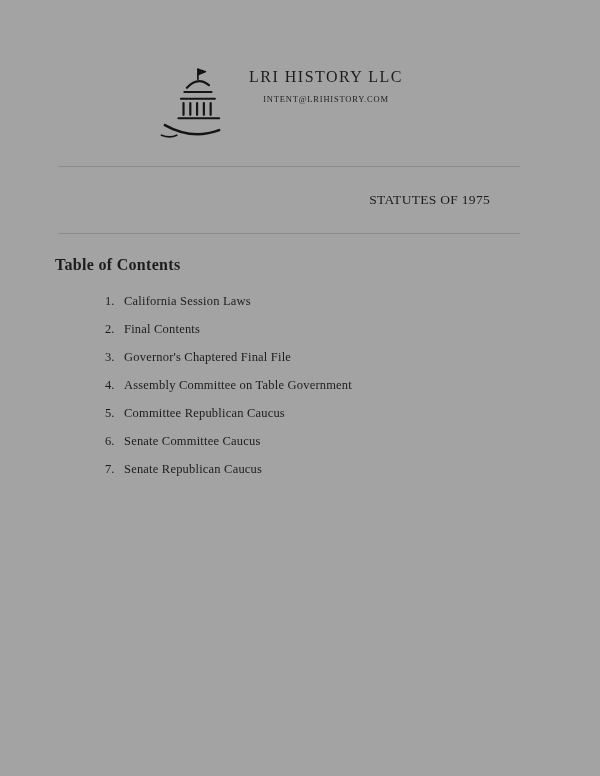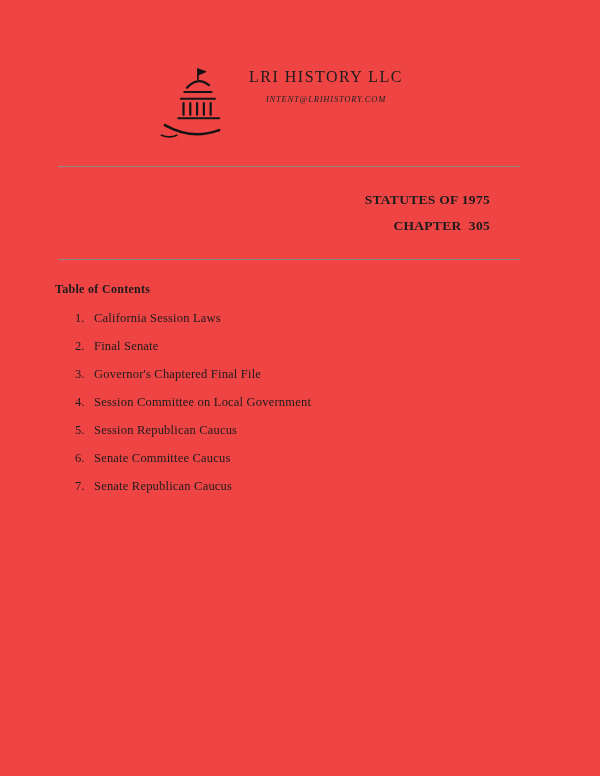--- a/index.html
+++ b/index.html
@@ -11,21 +11,21 @@
     width: 600px;
     height: 776px;
     font-family: "Liberation Serif", "DejaVu Serif", serif;
     color: #1c1c1c;
     position: relative;
     overflow: hidden;
   }
   .page {
     width: 600px;
     height: 776px;
-    background: #ef4444;
+    background: #a3a3a3;
     box-sizing: border-box;
   }
 
   
   .letterhead {
     display: flex;
     justify-content: center;
     align-items: flex-start;
     padding-top: 62px;
     gap: 22px;
@@ -45,68 +45,68 @@
     font-size: 16px;
     letter-spacing: 1.5px;
     color: #1c1c1c;
     margin-bottom: 7px;
   }
   .contact-line {
     font-size: 8.5px;
     letter-spacing: 0.8px;
     color: #222;
     line-height: 13px;
-    font-style: italic;
   }
 
   
   .rule {
     border: none;
     border-top: 1px solid #8a8a8a;
     margin: 0 80px 0 58px;
     height: 0;
   }
   .rule-1 { margin-top: 24px; }
   .rule-2 { margin-top: 20px; }
 
   
   .reference {
     text-align: right;
     margin-right: 110px;
     margin-top: 20px;
-    font-weight: bold;
+    font-weight: normal;
     font-size: 13.5px;
     letter-spacing: 0.3px;
   }
   .reference .ref-line {
     line-height: 26px;
     white-space: pre-wrap;
   }
 
   
   .toc {
     margin-left: 55px;
     margin-top: 22px;
   }
   .toc-title {
     font-weight: bold;
-    font-size: 12px;
+    font-size: 16px;
     letter-spacing: 0.3px;
-    margin-bottom: 14px;
+    margin-bottom: 20px;
   }
   ol.toc-list {
     margin: 0;
     padding-left: 33px;
     font-size: 12.5px;
     list-style-type: decimal;
   }
   ol.toc-list li {
     margin-bottom: 13px;
     padding-left: 6px;
     letter-spacing: 0.2px;
+    margin-left: 30px;
   }
 </style>
 </head>
 <body>
 
 <div class="page">
 
   <div class="letterhead">
     <div class="logo-wrap">
       <svg viewBox="0 0 80 92" width="70" height="78" aria-hidden="true">
@@ -136,31 +136,30 @@
     <div class="lh-text">
       <div class="company-name">LRI HISTORY LLC</div>
       <div class="contact-line">INTENT@LRIHISTORY.COM</div>
     </div>
   </div>
 
   <hr class="rule rule-1">
 
   <div class="reference">
     <div class="ref-line">STATUTES OF 1975</div>
-    <div class="ref-line">CHAPTER  305</div>
   </div>
 
   <hr class="rule rule-2">
 
   <div class="toc">
     <div class="toc-title">Table of Contents</div>
     <ol class="toc-list">
       <li>California Session Laws</li>
-      <li>Final Senate</li>
+      <li>Final Contents</li>
       <li>Governor's Chaptered Final File</li>
-      <li>Session Committee on Local Government</li>
-      <li>Session Republican Caucus</li>
+      <li>Assembly Committee on Table Government</li>
+      <li>Committee Republican Caucus</li>
       <li>Senate Committee Caucus</li>
       <li>Senate Republican Caucus</li>
     </ol>
   </div>
 
 </div>
 
 </body></html>

